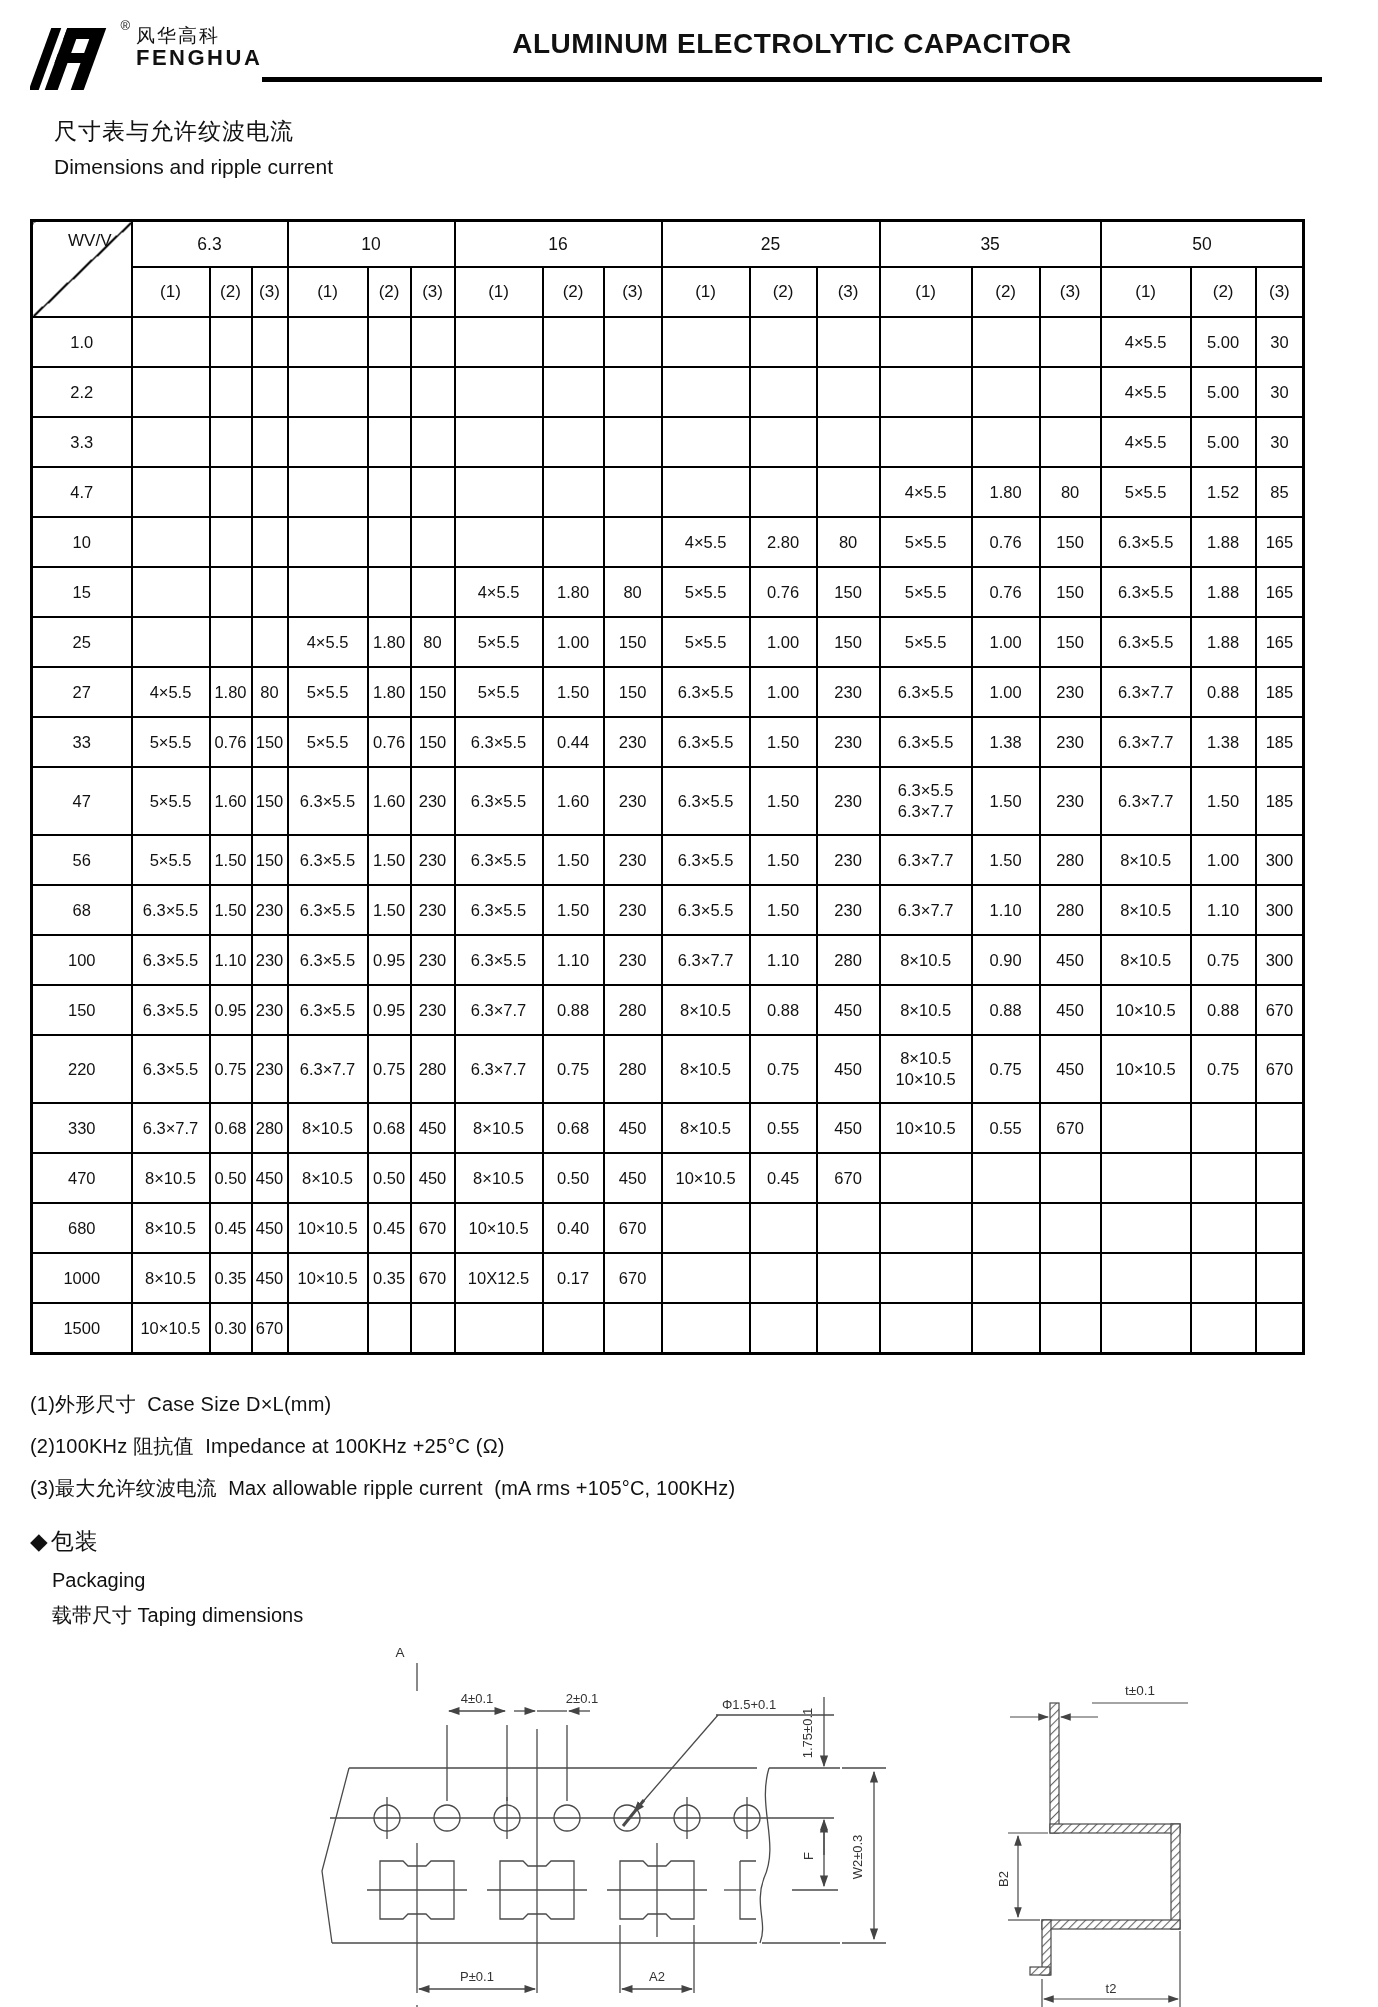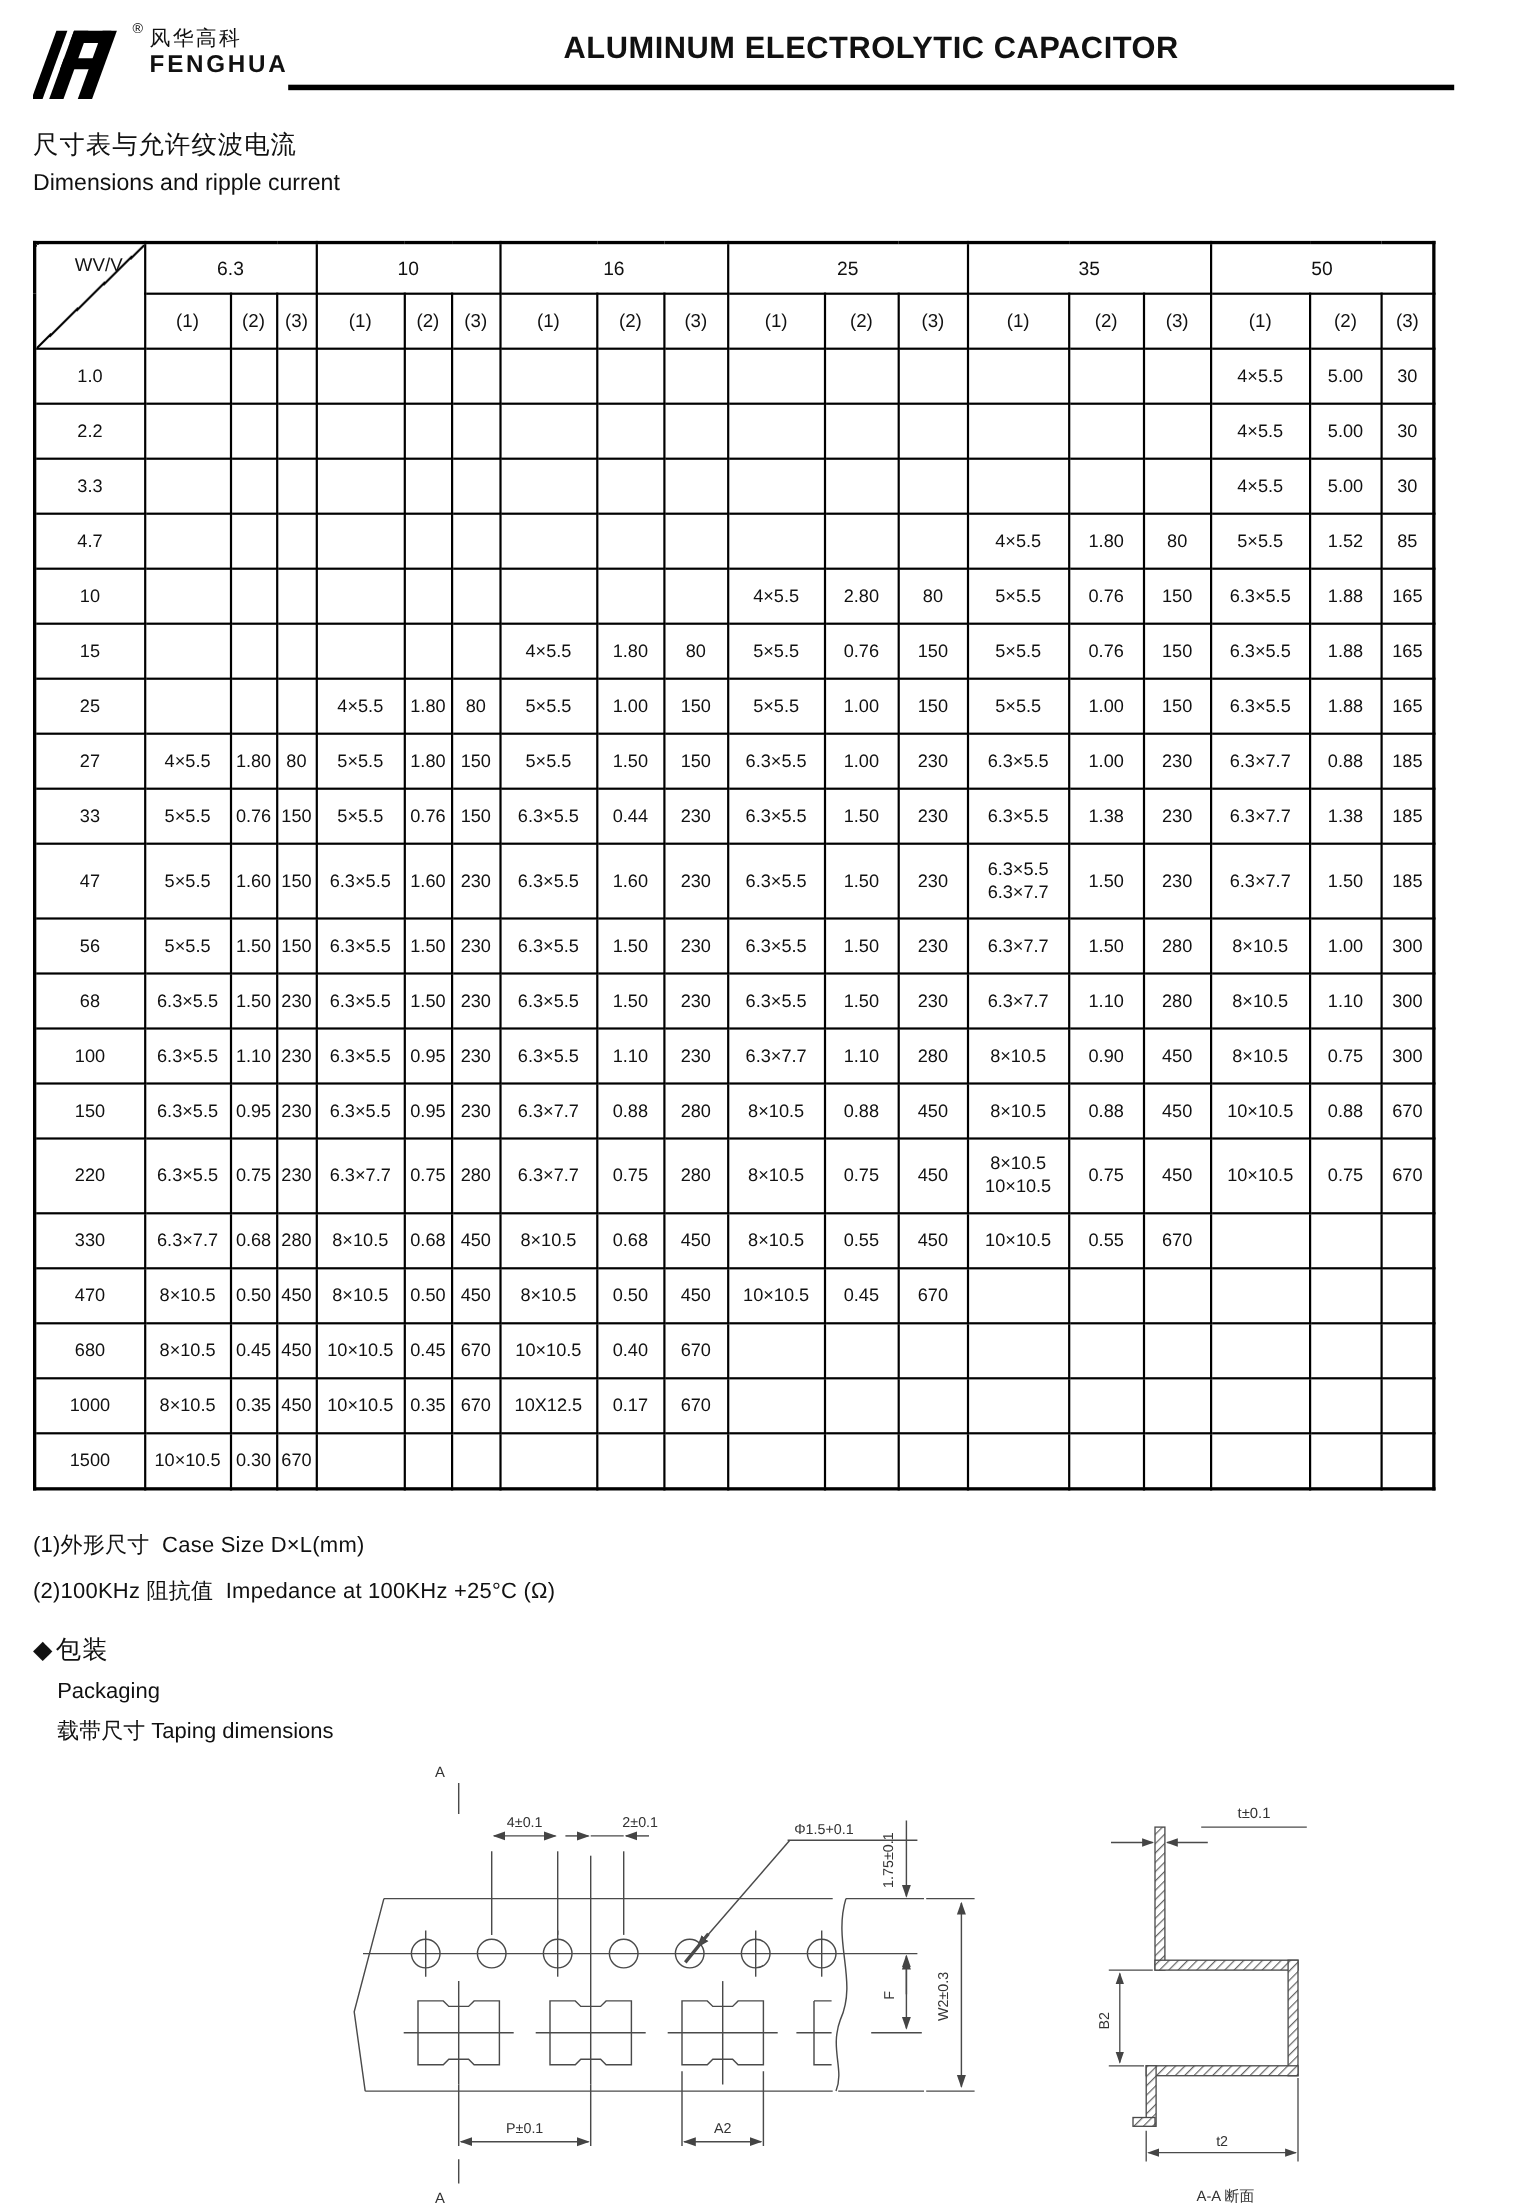--- a/index.html
+++ b/index.html
@@ -15,21 +15,21 @@
   .mark-wrap{position:relative;width:96px;height:66px;}
   .mark{display:block;}
   .reg{position:absolute;top:-8px;right:-4px;font-size:13px;color:#111;}
   .logo-txt{margin-left:10px;}
   .logo-cn{font-size:19px;font-weight:normal;letter-spacing:2px;line-height:1.05;white-space:nowrap;}
   .logo-en{font-size:22px;font-weight:bold;letter-spacing:2.5px;line-height:1.1;text-align:right;}
   .hdr-right{flex:1;border-bottom:5px solid #000;padding:16px 0 17px 0;text-align:center;}
   .hdr-right h1{margin:0;font-size:28px;font-weight:bold;letter-spacing:0.5px;white-space:nowrap;}
 
   
-  .sec-title{margin-top:24px;}
+  .sec-title{margin-top:24px;margin-left:24px;}
   .sec-title .cn{font-size:23px;letter-spacing:1px;}
   .sec-title .en{font-size:21px;margin-top:8px;}
 
   
   table.dim{
     border-collapse:collapse;table-layout:fixed;width:1272px;margin-top:40px;
     border:3px solid #000;
   }
   table.dim th,table.dim td{
     border:2px solid #000;text-align:center;vertical-align:middle;
@@ -573,20 +573,21 @@
           <td class="case"></td>
           <td></td>
           <td></td>
         </tr>
       </tbody>
   </table>
 
   <div class="notes">
     <div class="note">(1)外形尺寸  Case Size D×L(mm)</div>
     <div class="note">(2)100KHz 阻抗值  Impedance at 100KHz +25°C (Ω)</div>
+    <div class="note">(3)最大允许纹波电流  Max allowable ripple current  (mA rms +105°C, 100KHz)</div>
   </div>
 
   <div class="pack">
     <div class="pack-h">
       <span class="diamond">◆</span><span>包装</span>
     </div>
     <div class="pack-en">Packaging</div>
     <div class="pack-sub">载带尺寸 Taping dimensions</div>
   </div>
 

